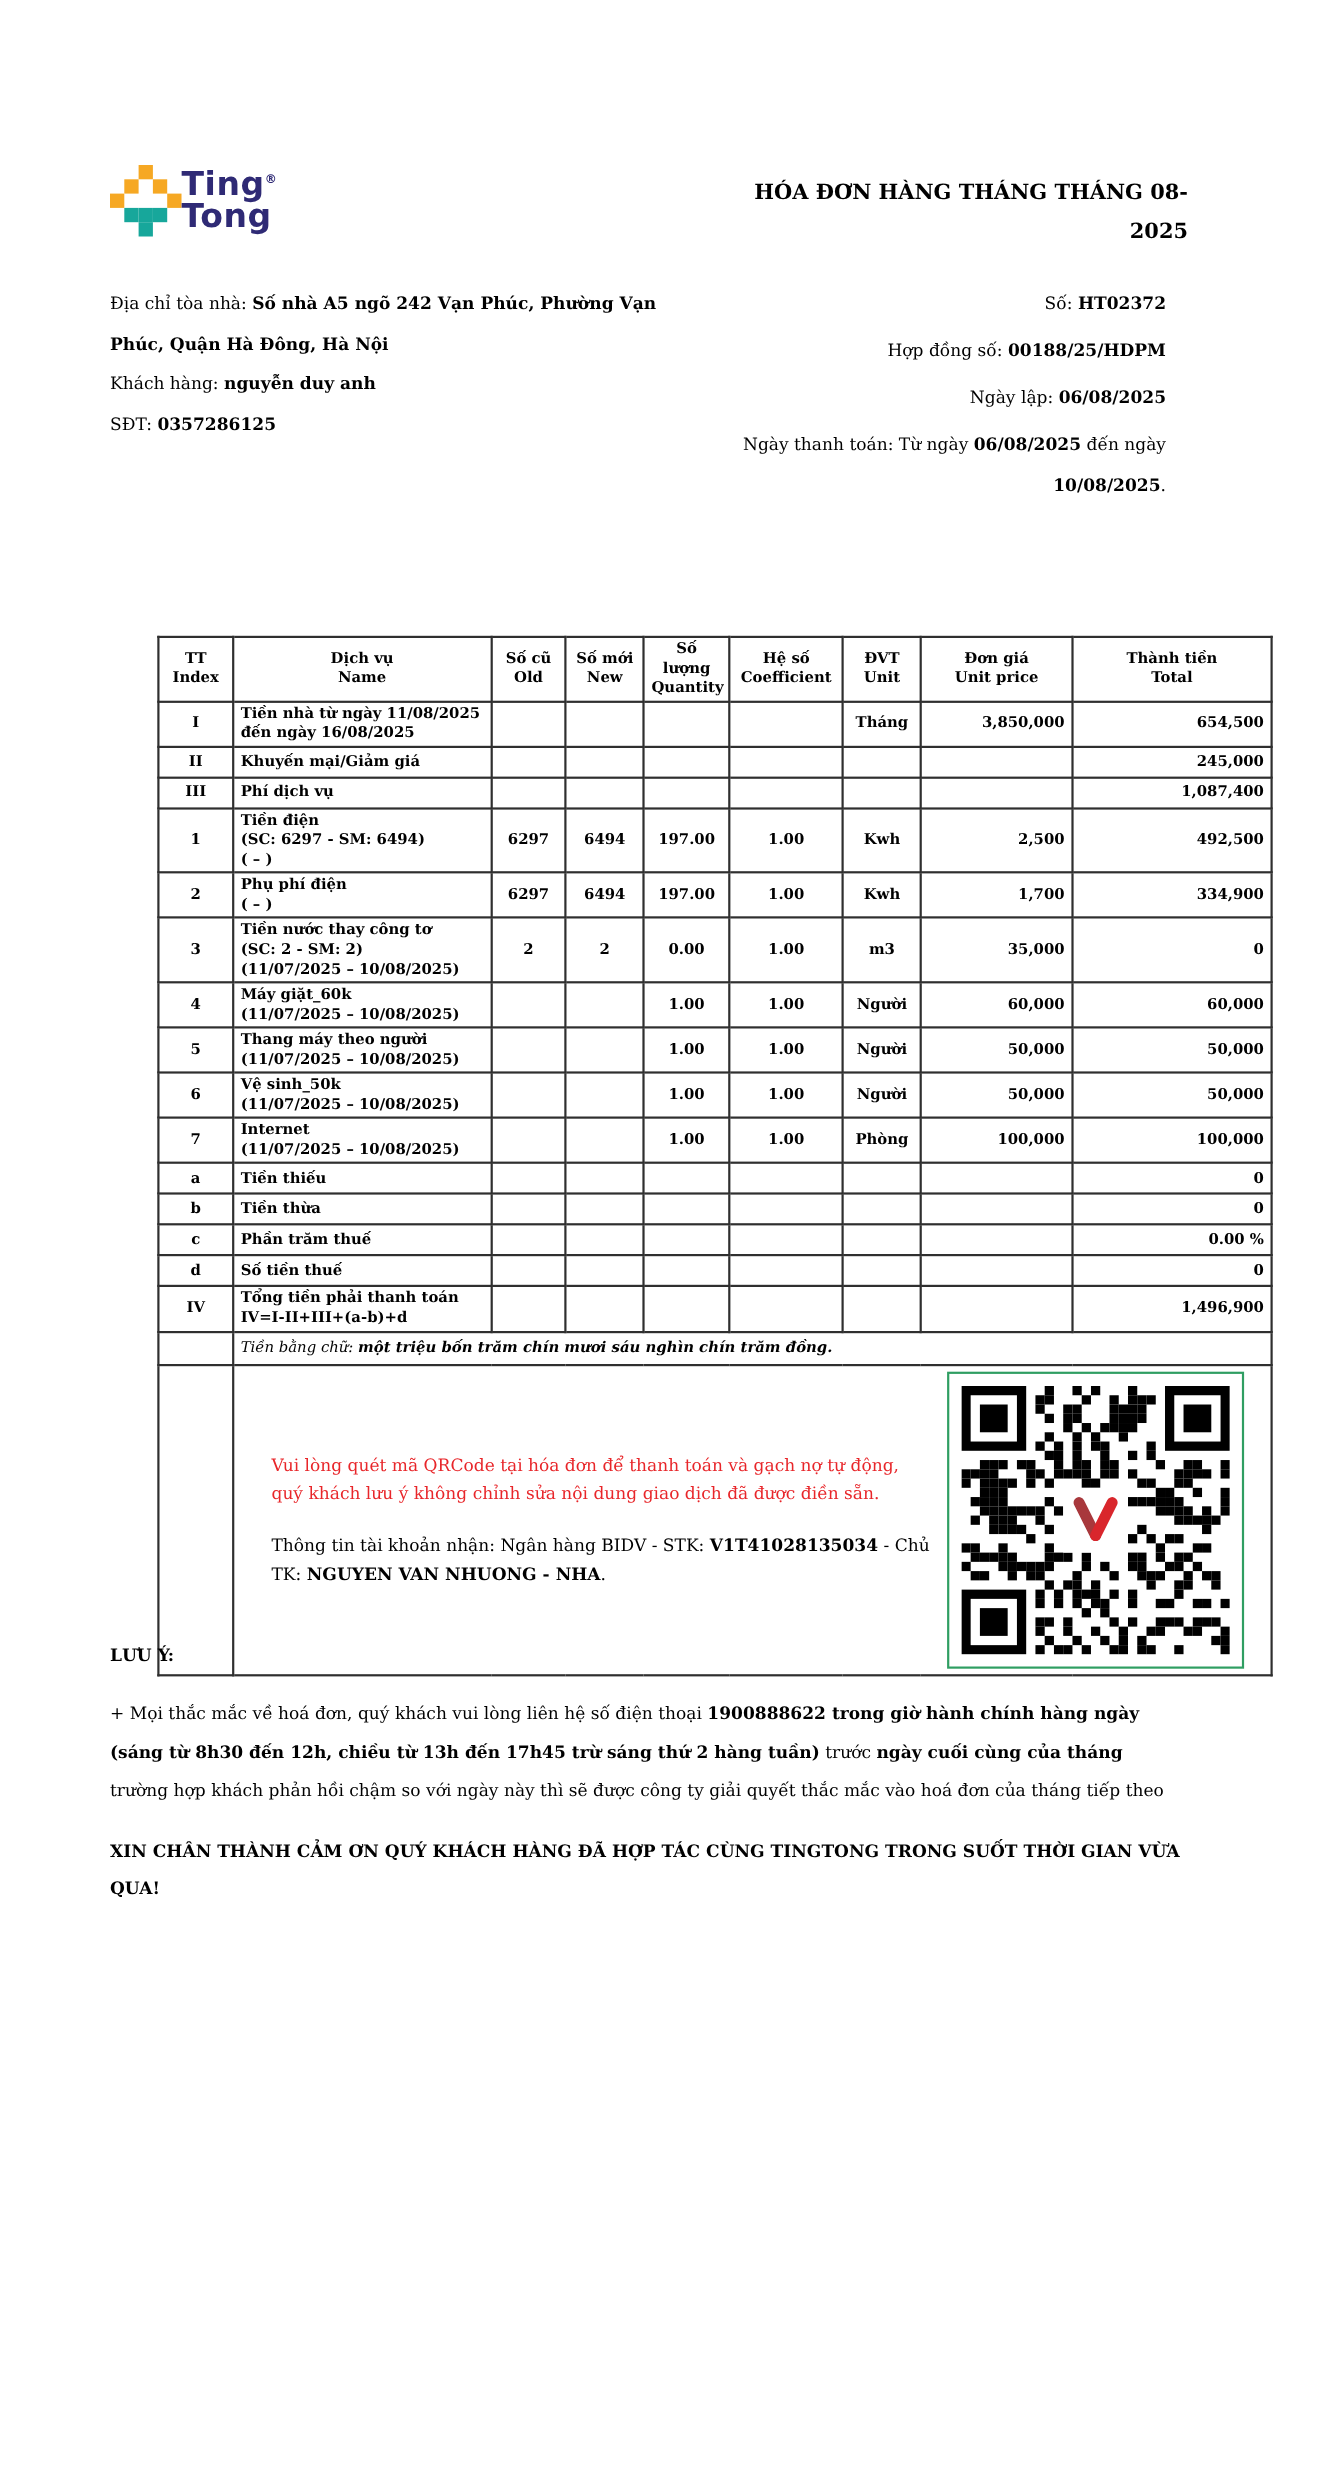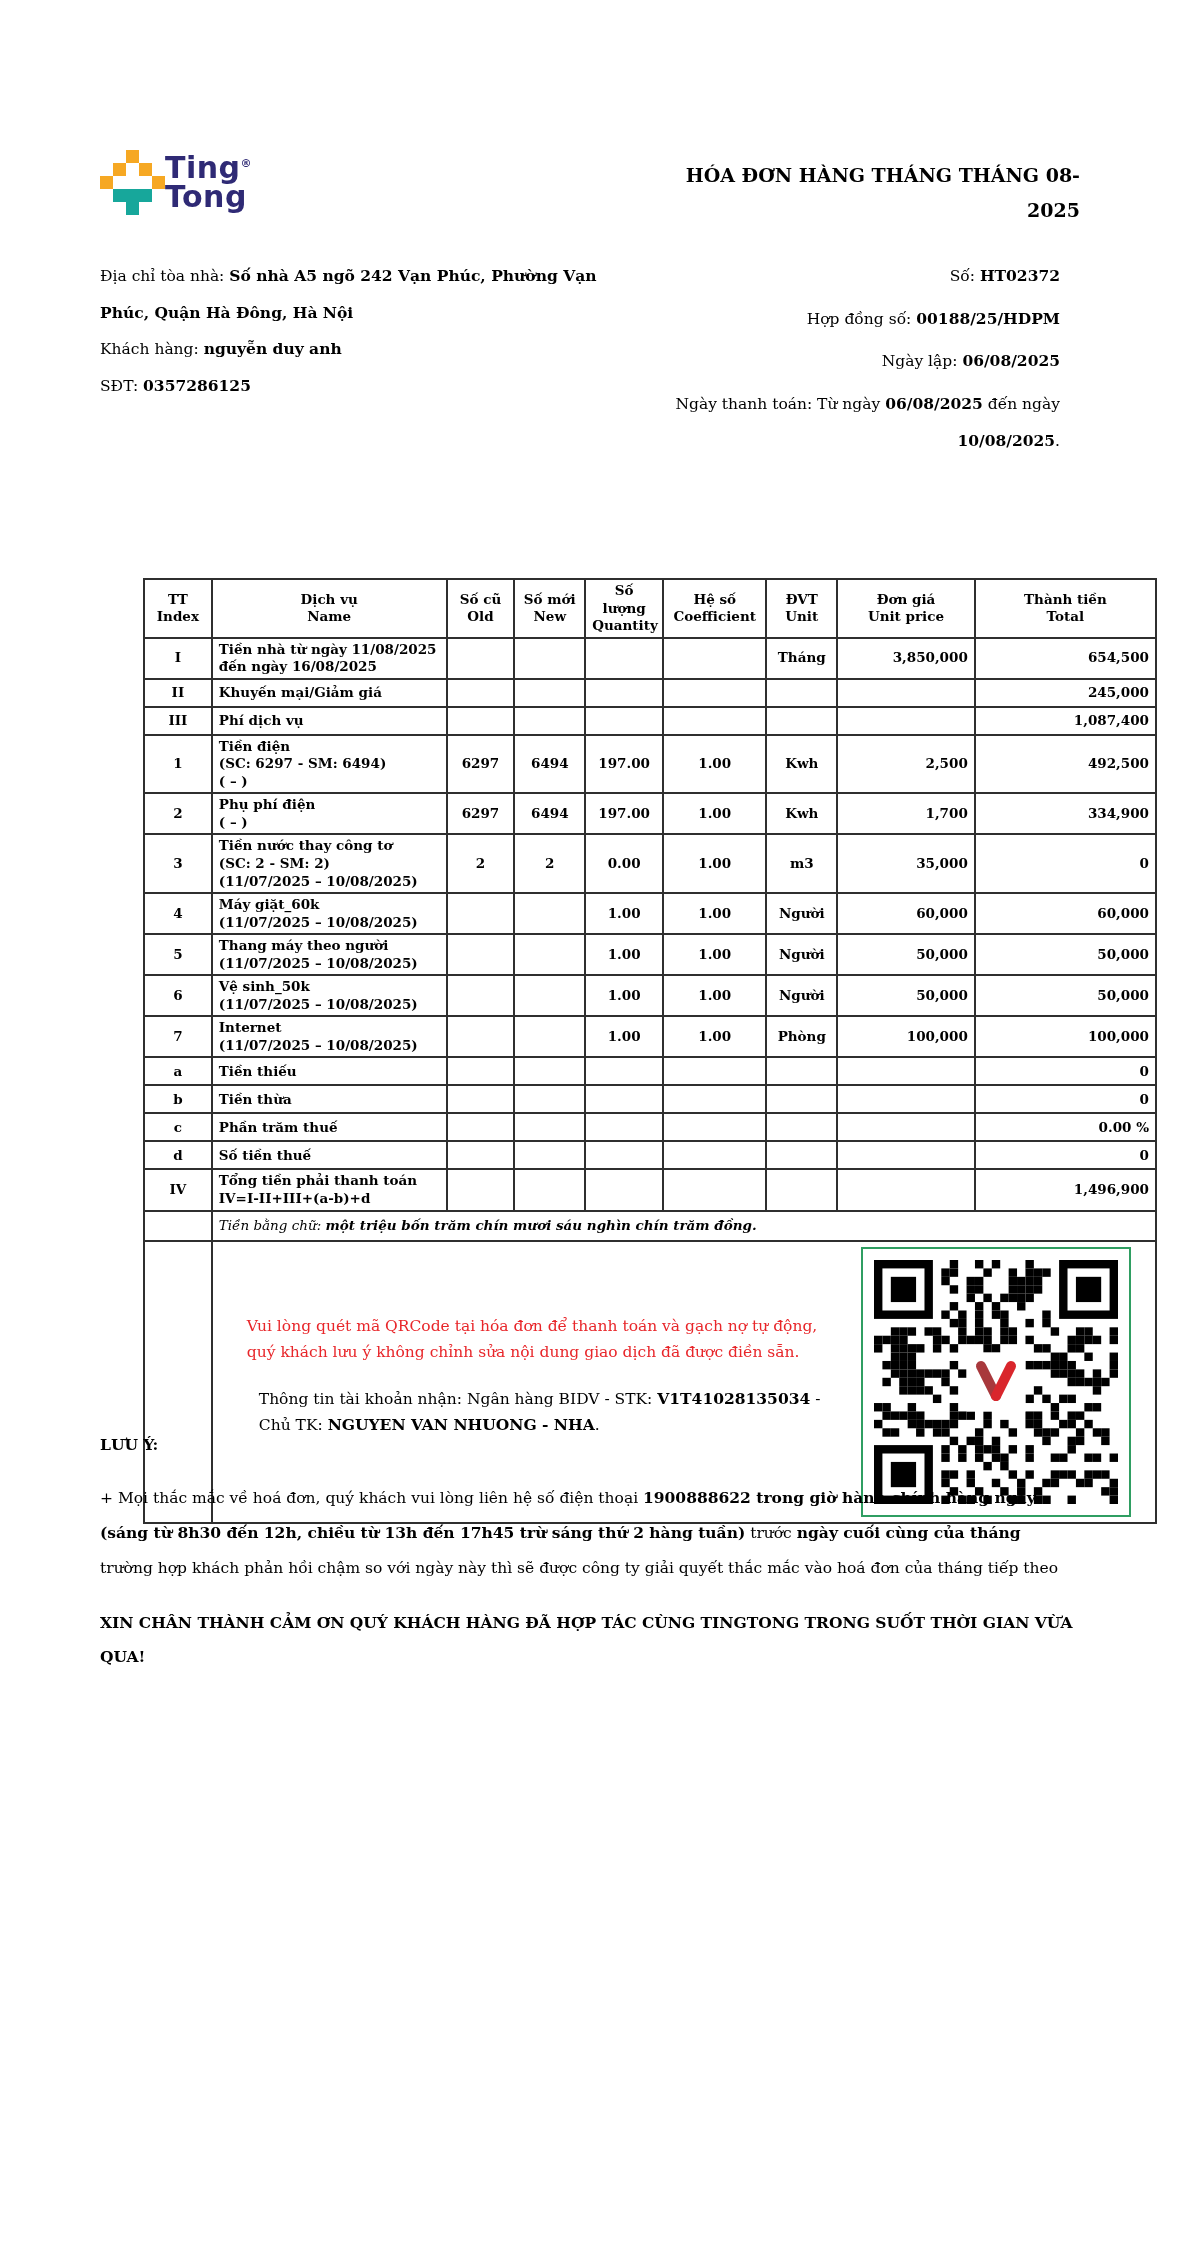--- a/index.html
+++ b/index.html
@@ -51,28 +51,28 @@
   td.col-price,td.col-total{text-align:right;}
   tr.h26 td{height:22px;}
   .words-row td{font-weight:normal;font-style:italic;height:24px;}
   .words-row .amount{font-weight:bold;}
 
   
   .qr-cell{height:276px;}
   .qr-wrap{display:flex;justify-content:space-between;align-items:center;padding:0 0 0 28px;}
   .pay-text{width:600px;font-weight:normal;font-size:15.5px;line-height:1.7;}
   .pay-red{color:#e8262a;margin:0 0 20px;}
-  .pay-account{margin:12px;}
+  .pay-account{margin:0;}
   .qr-box{
     width:266px;height:266px;border:2px solid #2f9e62;background:#fff;
     display:flex;align-items:center;justify-content:center;margin-right:18px;
   }
 
   
-  .notes{position:absolute;top:1428px;left:100px;right:124px;font-size:15.5px;line-height:2.25;}
+  .notes{position:absolute;top:1488px;left:100px;right:124px;font-size:15.5px;line-height:2.25;}
   .notes p{margin:0 0 20px;}
   .notes .heading{font-weight:bold;margin-bottom:18px;}
 </style>
 </head>
 <body>
 
 <div class="page">
 
   <div class="header">
     <div class="logo">

